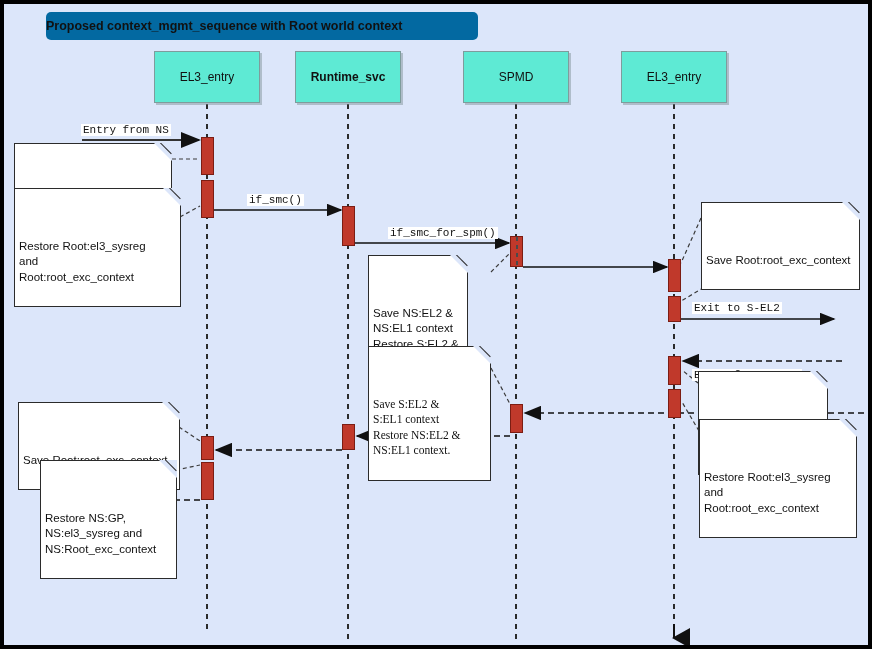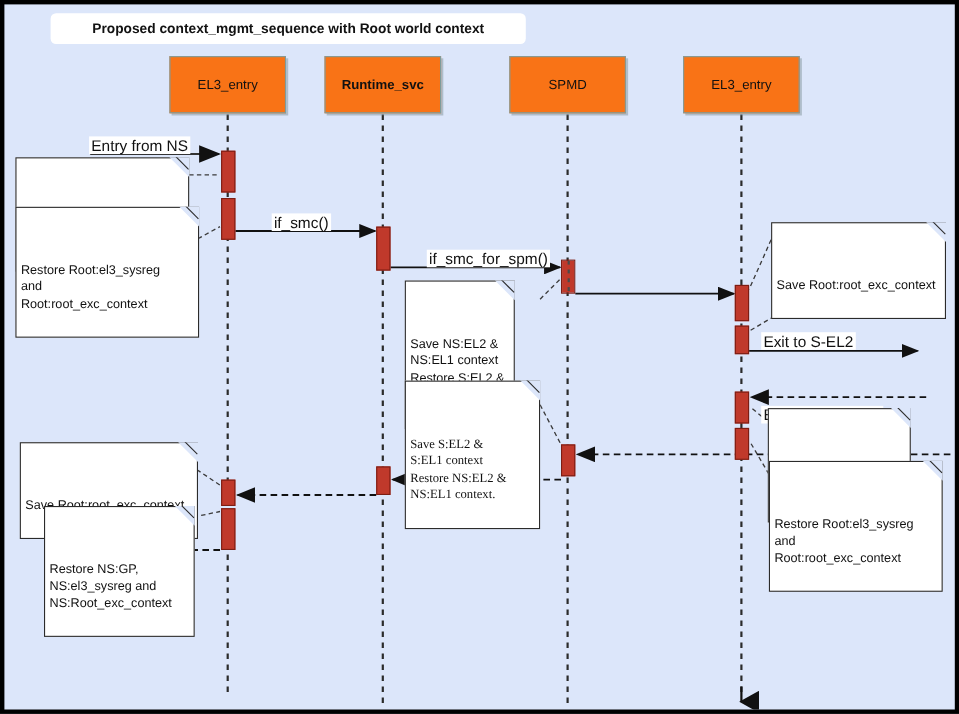--- a/index.html
+++ b/index.html
@@ -25,36 +25,35 @@
     height: 649px;
   }
 
   
   .title-banner {
     position: absolute;
     left: 42px;
     top: 8px;
     width: 432px;
     height: 28px;
-    background: #ffffff;
+    background: #0369a1;
     border-radius: 5px;
     display: flex;
     align-items: center;
-    justify-content: center;
     font-size: 12.5px;
     font-weight: bold;
     color: #111111;
     z-index: 6;
   }
 
   
   .lifeline-head {
     position: absolute;
     height: 52px;
-    background: #f97316;
+    background: #5eead4;
     border: 1px solid #7e9c9c;
     box-shadow: 2px 2px 0 rgba(120,140,145,0.45);
     display: flex;
     align-items: center;
     justify-content: center;
     font-size: 12px;
     color: #111111;
     z-index: 5;
     box-sizing: border-box;
   }
@@ -121,26 +120,27 @@
     width: 26px;
     height: 1px;
     background: #2b2b2b;
     transform: rotate(45deg);
     transform-origin: left center;
   }
 
   
   .msg-label {
     position: absolute;
-    font-size: 14px;
+    font-size: 11px;
     color: #111111;
     background: #ffffff;
     padding: 0 2px;
     white-space: nowrap;
     z-index: 6;
+    font-family: Liberation Mono, monospace;
   }
 </style>
 </head>
 <body>
 
 <div id="canvas">
 
   <div class="title-banner">
     <span>Proposed context_mgmt_sequence with Root world context</span>
   </div>

